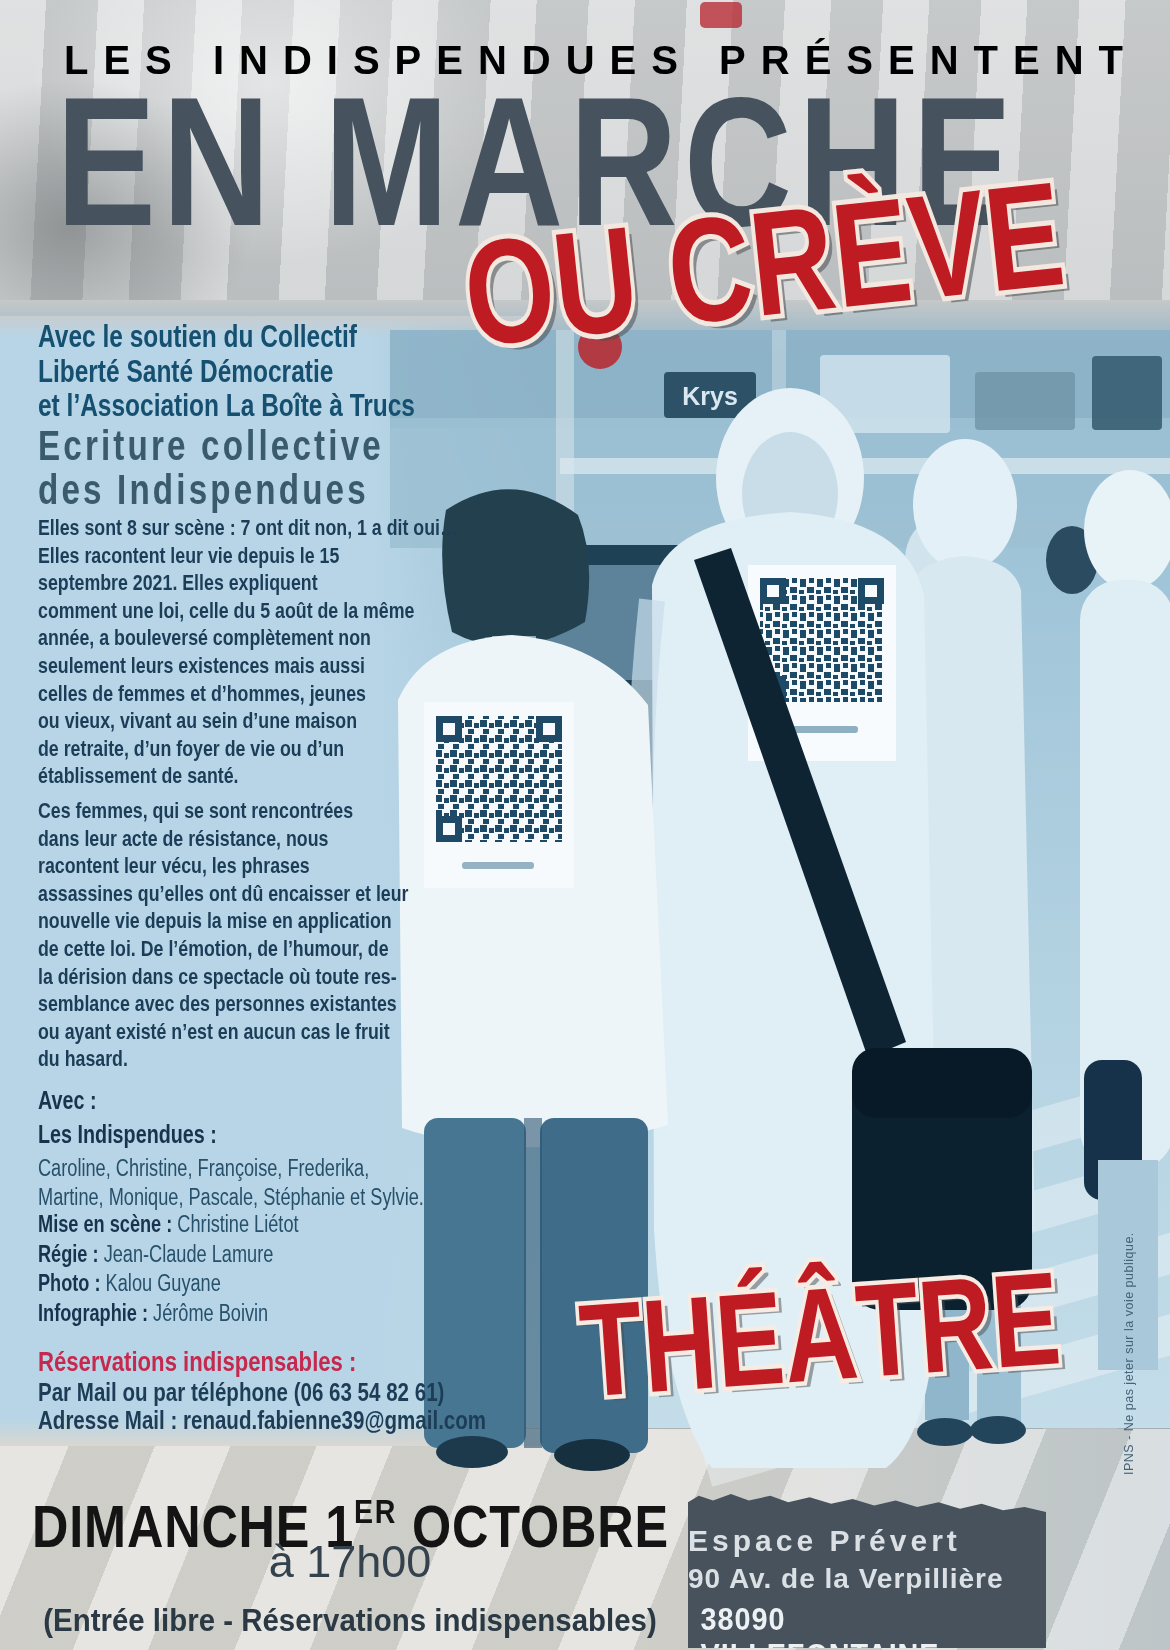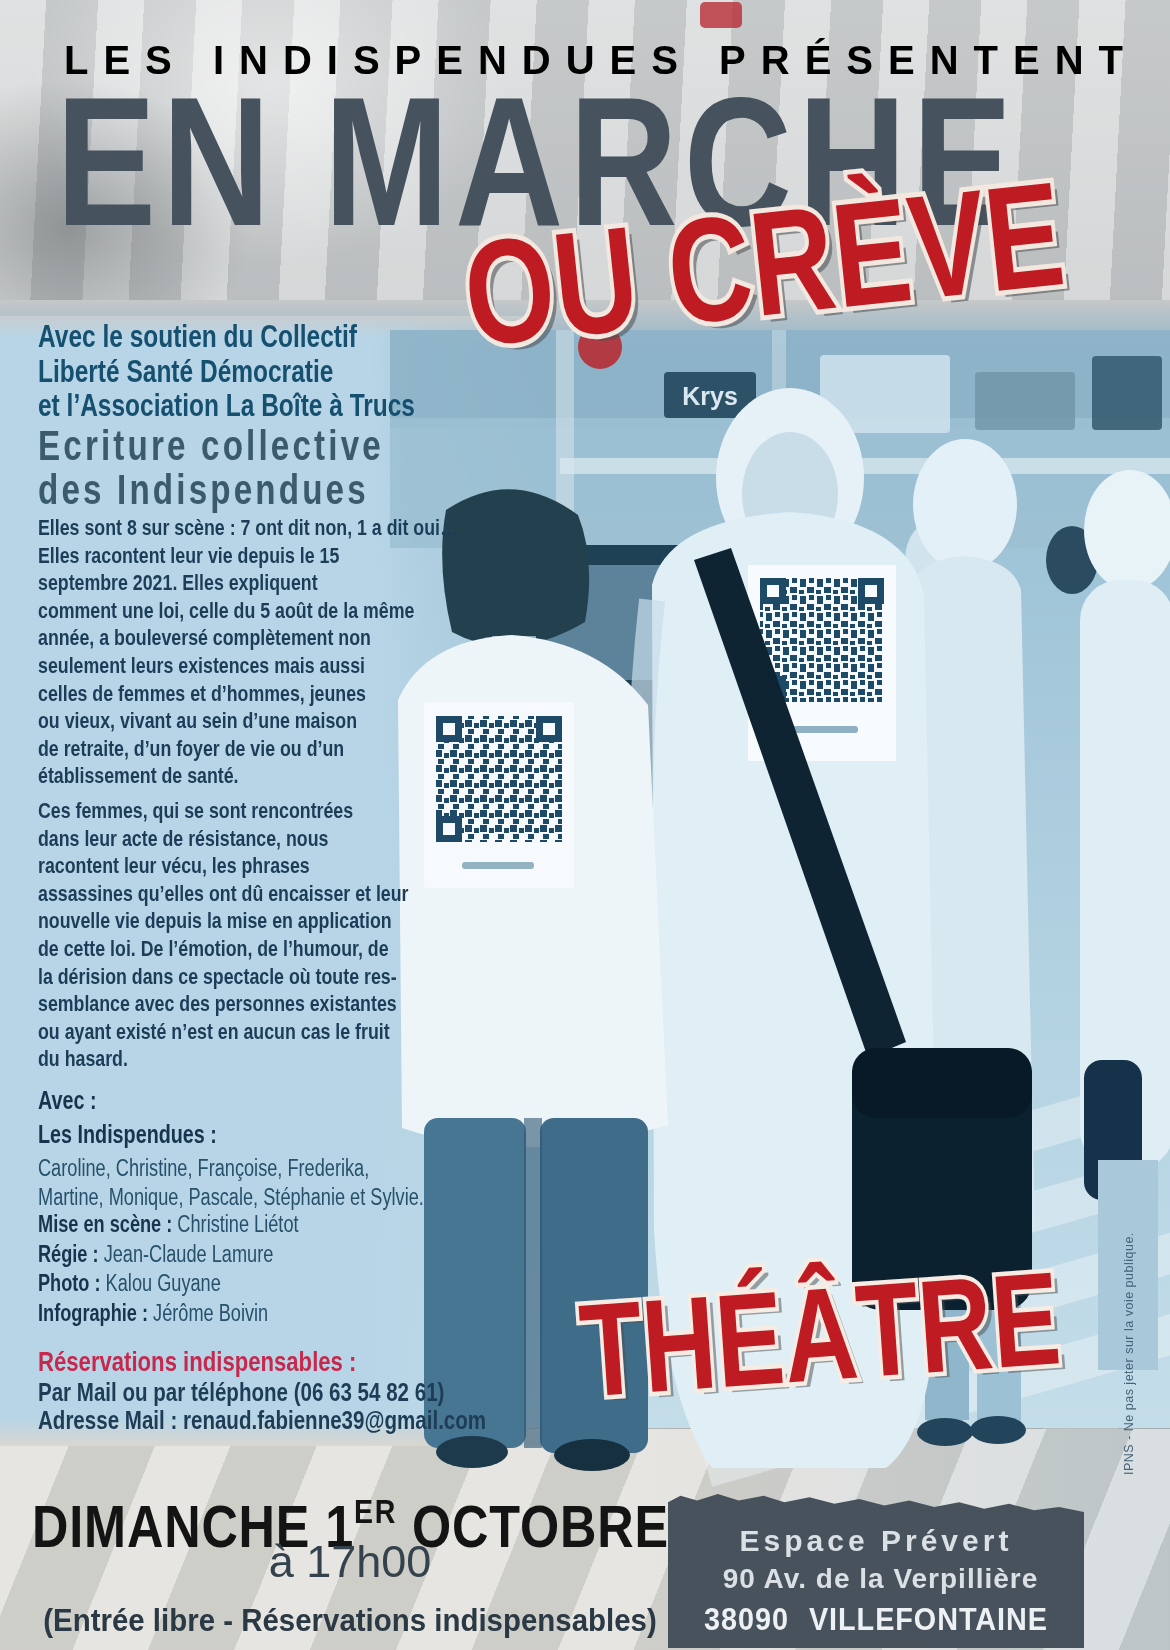--- a/index.html
+++ b/index.html
@@ -65,25 +65,25 @@
   
   .date { position:absolute; left:32px; top:1492px; font-size:60px; font-weight:bold;
     color:#141414; white-space:nowrap; transform:scaleX(0.84); transform-origin:0 0;
     letter-spacing:1px; }
   .date sup { font-size:34px; vertical-align:24px; letter-spacing:2px; }
   .time { position:absolute; left:0; top:1536px; width:700px; text-align:center;
     font-size:45px; font-weight:normal; color:#33424d; }
   .entry { position:absolute; left:0; top:1602px; width:700px; text-align:center;
     font-size:32px; font-weight:bold; color:#2b3944; white-space:nowrap;
     transform:scaleX(.92); transform-origin:center top; }
-  .venue { position:absolute; left:668px; top:1486px; width:416px; height:162px;
-    background:#47525d; text-align:center; color:#dbe0e4;
+  .venue { position:absolute; left:688px; top:1486px; width:358px; height:162px;
+    background:#47525d; text-align:left; color:#dbe0e4;
     clip-path:polygon(0 10%,3% 6%,7% 9%,12% 5%,17% 9%,23% 6%,28% 10%,34% 7%,40% 11%,46% 8%,52% 12%,58% 9%,64% 13%,70% 10%,76% 14%,82% 11%,88% 15%,94% 13%,100% 16%,100% 100%,0 100%); }
   .venue-name { padding-top:38px; font-size:30px; font-weight:bold; letter-spacing:4px; }
-  .venue-address { margin-top:5px; font-size:28px; font-weight:bold; letter-spacing:1px;padding-left:9px; }
+  .venue-address { margin-top:5px; font-size:28px; font-weight:bold; letter-spacing:1px; }
   .venue-city { margin-top:7px; font-size:31px; font-weight:bold; letter-spacing:1px;
     word-spacing:12px; color:#eef1f3; transform:scaleX(.93); transform-origin:center top; }
   .ipns { position:absolute; left:1122px; top:1475px; font-size:12.5px; color:#46637a;
     white-space:nowrap; letter-spacing:.5px; transform:rotate(-90deg); transform-origin:0 0; }
 </style>
 </head>
 <body>
 
 <div class="poster">
 

